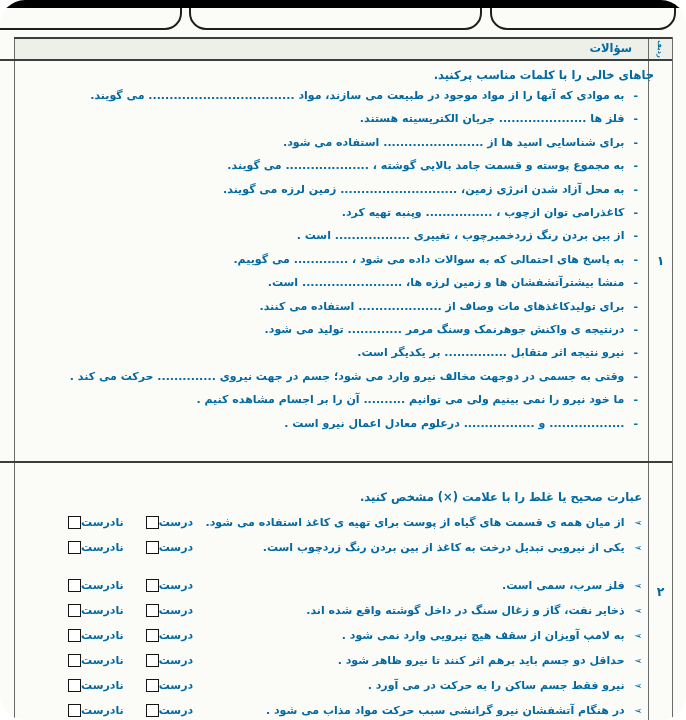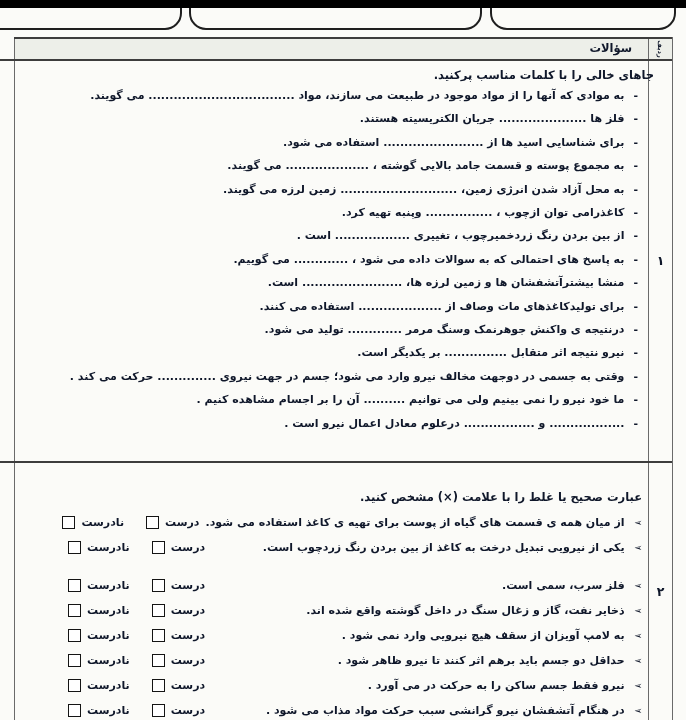--- a/index.html
+++ b/index.html
@@ -1,18 +1,18 @@
 <!DOCTYPE html>
 <html lang="fa"><head>
 <meta charset="utf-8">
 <style>
   html,body { margin:0; padding:0; }
   .page {
     position:relative; width:686px; height:720px; overflow:hidden;
-    background:#fbfbf8; font-family:"DejaVu Sans", sans-serif; color:#0f172a;
+    background:#fbfbf8; font-family:"DejaVu Sans", sans-serif; color:#0369a1;border-radius:25px;
   }
   
   .topbar { position:absolute; top:0; left:0; width:686px; height:8px; background:#000; z-index:6; }
   
   .slot { position:absolute; top:-27px; height:53px; border:2px solid #1f1f1f;
           border-radius:17px; background:transparent; z-index:1; }
   .slot1 { left:-30px; width:208px; }
   .slot2 { left:189px; width:289px; }
   .slot3 { left:490px; width:182px; }
   
@@ -50,21 +50,21 @@
   .sec2 .sec-title { padding:10px 4px 6px 0; }
   .tf-item { display:flex; direction:rtl; align-items:center;
              font-size:11px; font-weight:bold; min-height:25px; padding-right:4px; }
   .tf-list .tf-item:nth-child(3) { margin-top:13px; }
   .arrow { flex:none; display:inline-block; transform:scaleX(-1);
            font-size:10px; margin-left:9px; }
   .tf-text { white-space:nowrap;text-align:center; }
   .spacer { flex:1 1 0; min-width:6px; }
   .tf-choices { flex:none; display:flex; direction:rtl; align-items:center;
                 gap:22px; margin-left:52px; }
-  .choice { display:flex; direction:rtl; align-items:center; gap:6px; }
+  .choice { display:flex; direction:rtl; align-items:center; }
   .cb { width:11px; height:11px; border:1.6px solid #141414; background:#fff; flex:none; }
 </style>
 </head>
 <body>
 
 <div class="page">
 
   <div class="topbar"></div>
 
   <div class="slot slot1"></div>

